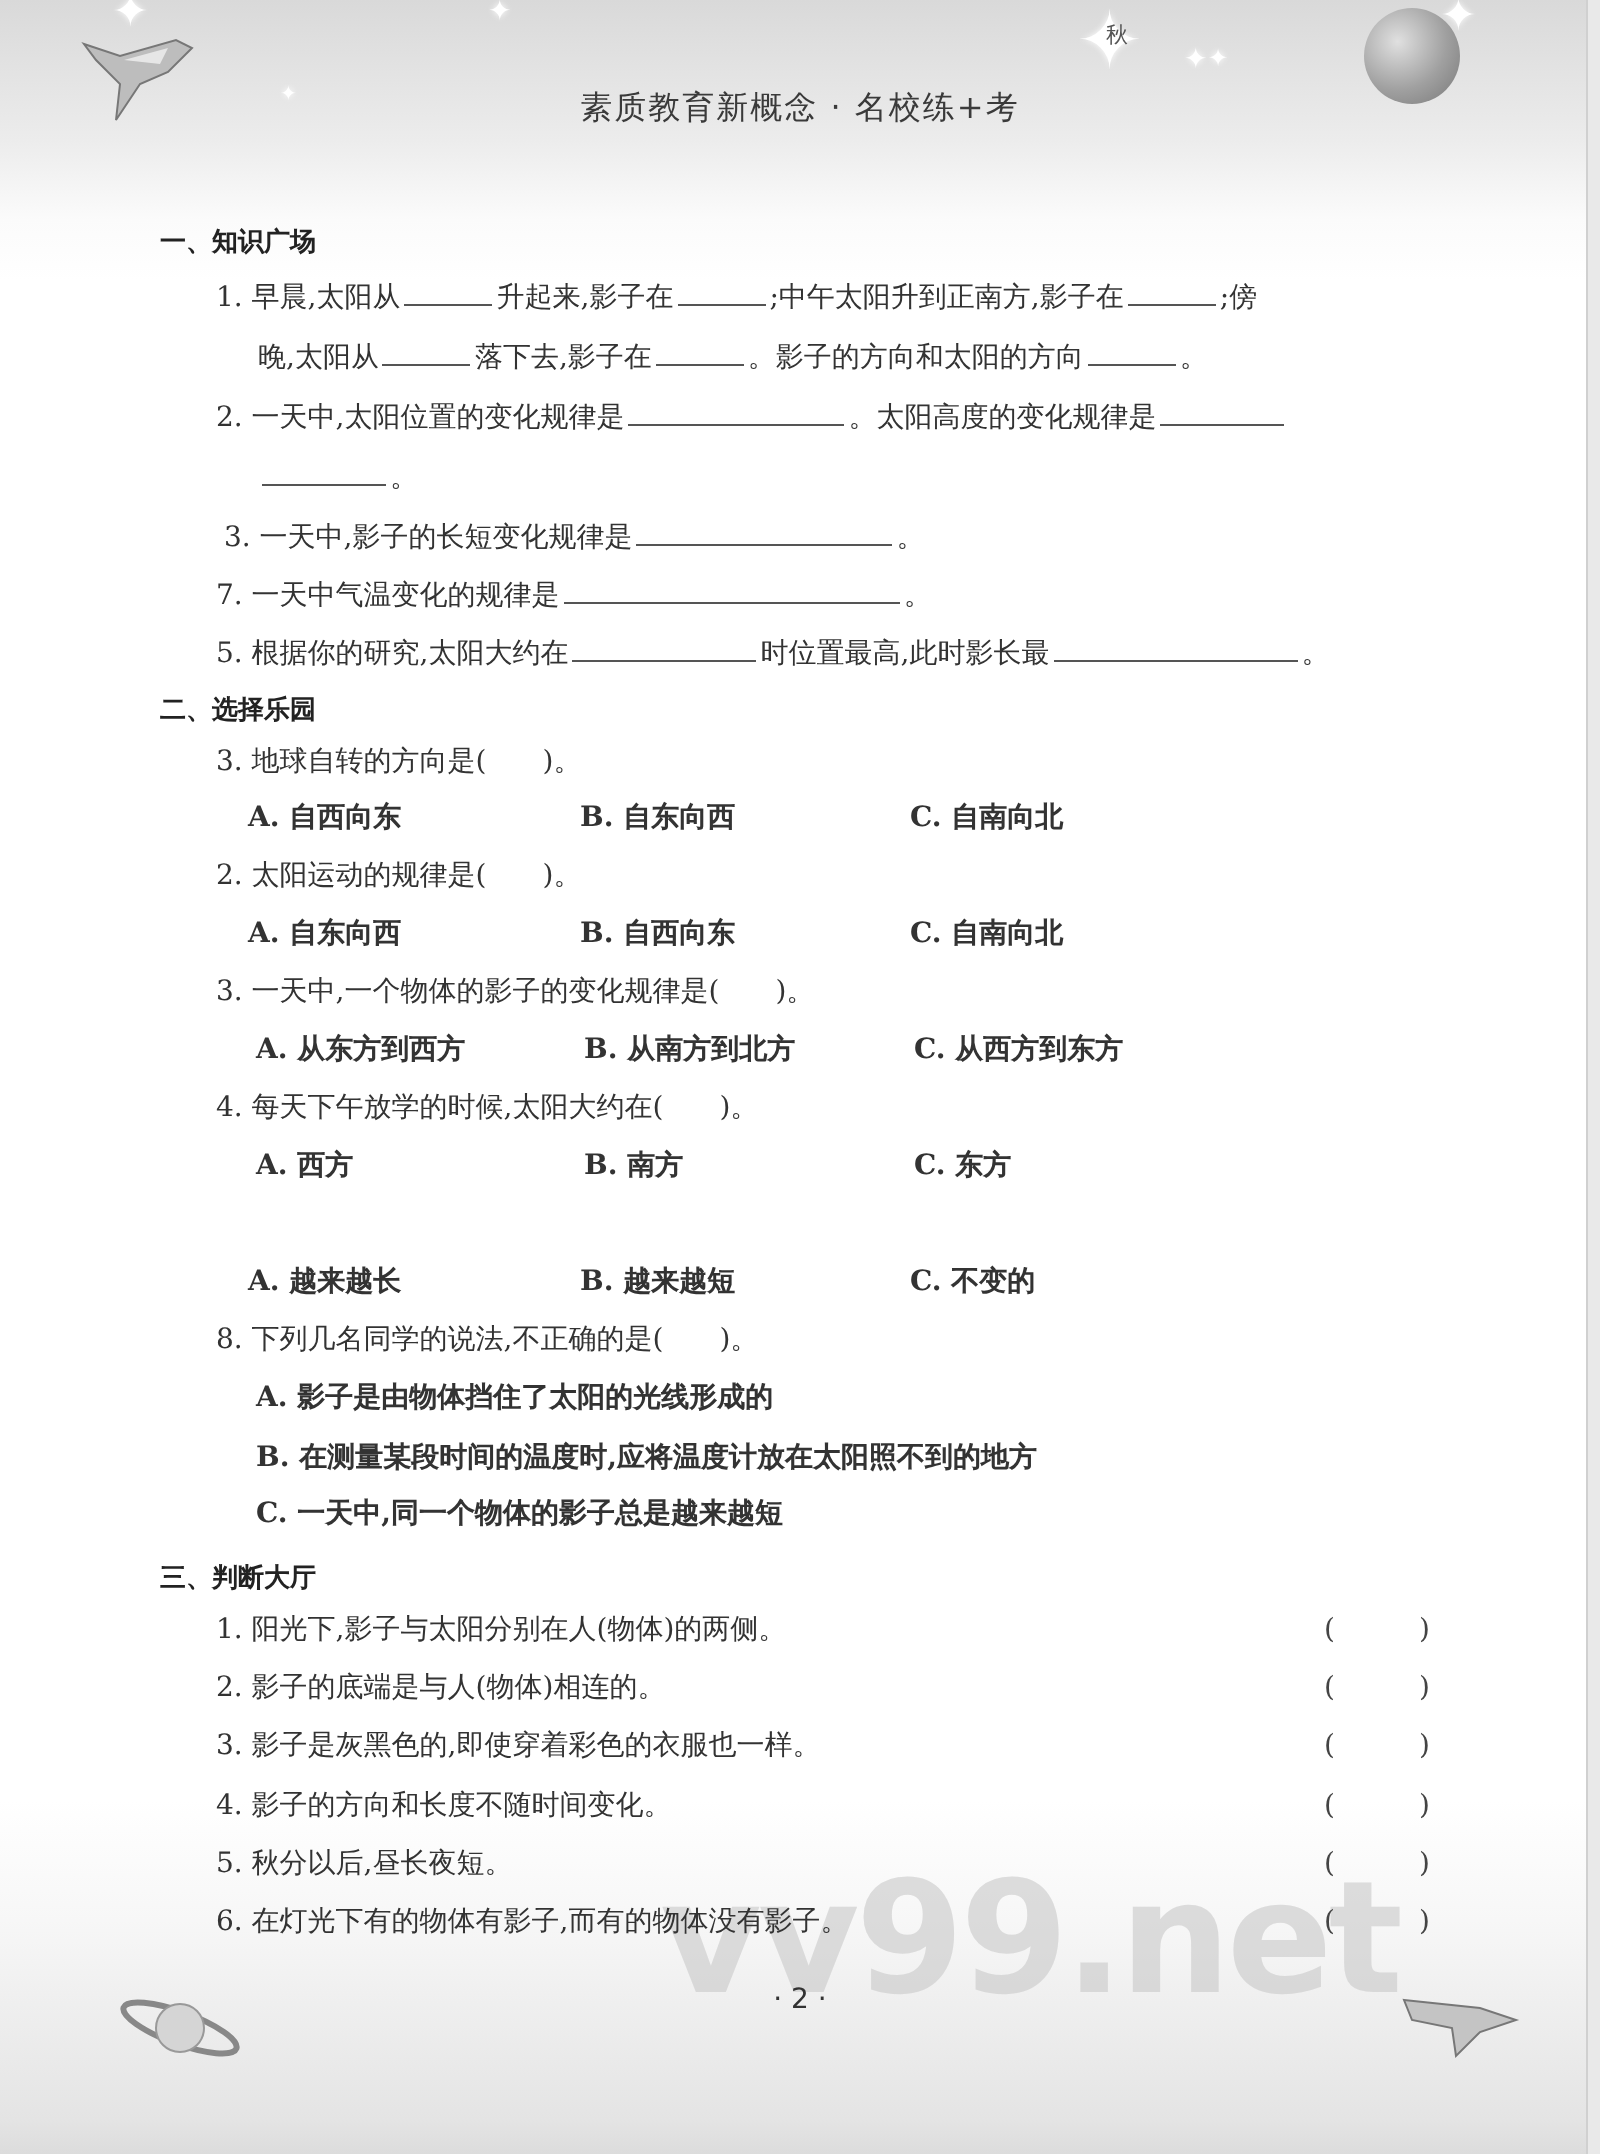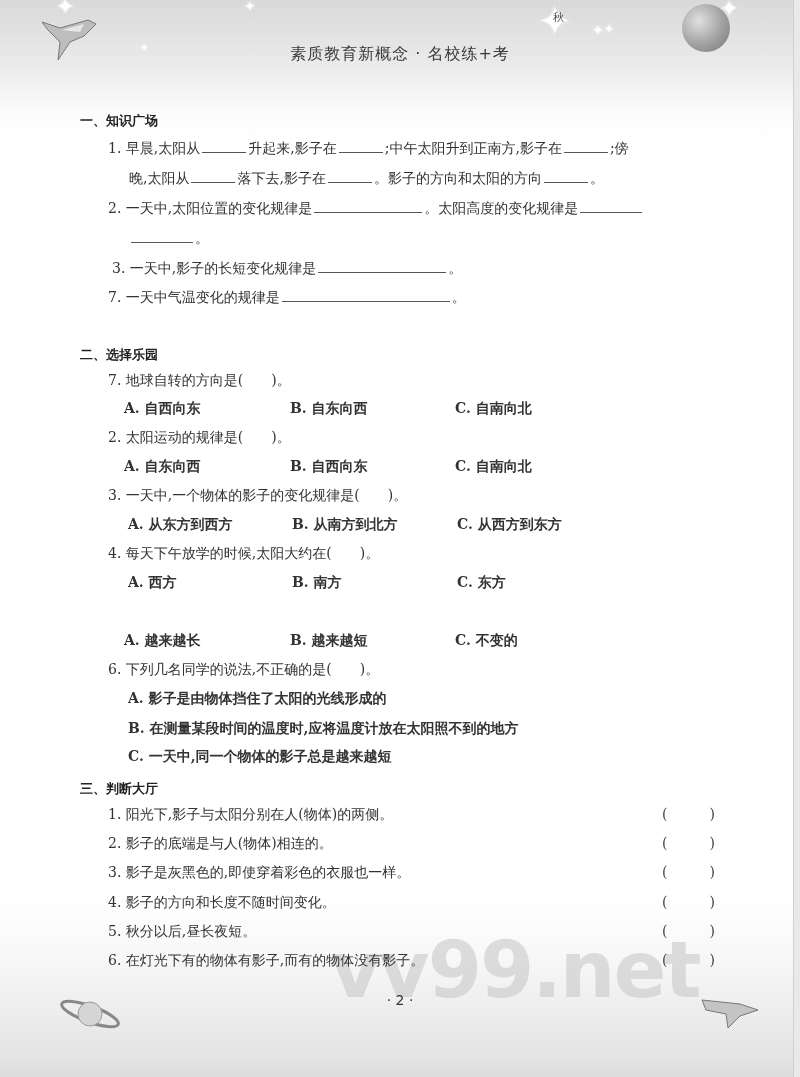--- a/index.html
+++ b/index.html
@@ -61,24 +61,27 @@
   </div>
   <div class="line" style="left:129px;top:228px">
     <span class="blank" style="width:62px"></span><span>。</span>
   </div>
   <div class="line" style="left:112px;top:258px">
     <span>3. 一天中,影子的长短变化规律是</span><span class="blank" style="width:128px"></span><span>。</span>
   </div>
   <div class="line" style="left:108px;top:287px">
     <span>7. 一天中气温变化的规律是</span><span class="blank" style="width:168px"></span><span>。</span>
   </div>
+  <div class="line" style="left:108px;top:316px">
+    <span>5. 根据你的研究,太阳大约在</span><span class="blank" style="width:92px"></span><span>时位置最高,此时影长最</span><span class="blank" style="width:122px"></span><span>。</span>
+  </div>
 
   <div class="section-title" style="top:346px">二、选择乐园</div>
 
-  <div class="line" style="left:108px;top:372px">7. 地球自转的方向是(　　)。</div>
+  <div class="line" style="left:108px;top:372px">3. 地球自转的方向是(　　)。</div>
   <div class="opt" style="left:124px;top:400px">A. 自西向东</div>
   <div class="opt" style="left:290px;top:400px">B. 自东向西</div>
   <div class="opt" style="left:455px;top:400px">C. 自南向北</div>
 
   <div class="line" style="left:108px;top:429px">2. 太阳运动的规律是(　　)。</div>
   <div class="opt" style="left:124px;top:458px">A. 自东向西</div>
   <div class="opt" style="left:290px;top:458px">B. 自西向东</div>
   <div class="opt" style="left:455px;top:458px">C. 自南向北</div>
 
   <div class="line" style="left:108px;top:487px">3. 一天中,一个物体的影子的变化规律是(　　)。</div>
@@ -88,21 +91,21 @@
 
   <div class="line" style="left:108px;top:545px">4. 每天下午放学的时候,太阳大约在(　　)。</div>
   <div class="opt" style="left:128px;top:574px">A. 西方</div>
   <div class="opt" style="left:292px;top:574px">B. 南方</div>
   <div class="opt" style="left:457px;top:574px">C. 东方</div>
 
   <div class="opt" style="left:124px;top:632px">A. 越来越长</div>
   <div class="opt" style="left:290px;top:632px">B. 越来越短</div>
   <div class="opt" style="left:455px;top:632px">C. 不变的</div>
 
-  <div class="line" style="left:108px;top:661px">6. 下列几名同学的说法,不正确的是(　　)。</div>
+  <div class="line" style="left:108px;top:661px">8. 下列几名同学的说法,不正确的是(　　)。</div>
   <div class="opt" style="left:128px;top:690px">A. 影子是由物体挡住了太阳的光线形成的</div>
   <div class="opt" style="left:128px;top:748px">C. 一天中,同一个物体的影子总是越来越短</div>
   <div class="opt" style="left:128px;top:720px">B. 在测量某段时间的温度时,应将温度计放在太阳照不到的地方</div>
 
   <div class="section-title" style="top:780px">三、判断大厅</div>
 
   <div class="line" style="left:108px;top:806px">1. 阳光下,影子与太阳分别在人(物体)的两侧。</div>
   <div class="paren" style="left:662px;top:806px">(　　　)</div>
 
   <div class="line" style="left:108px;top:835px">2. 影子的底端是与人(物体)相连的。</div>

